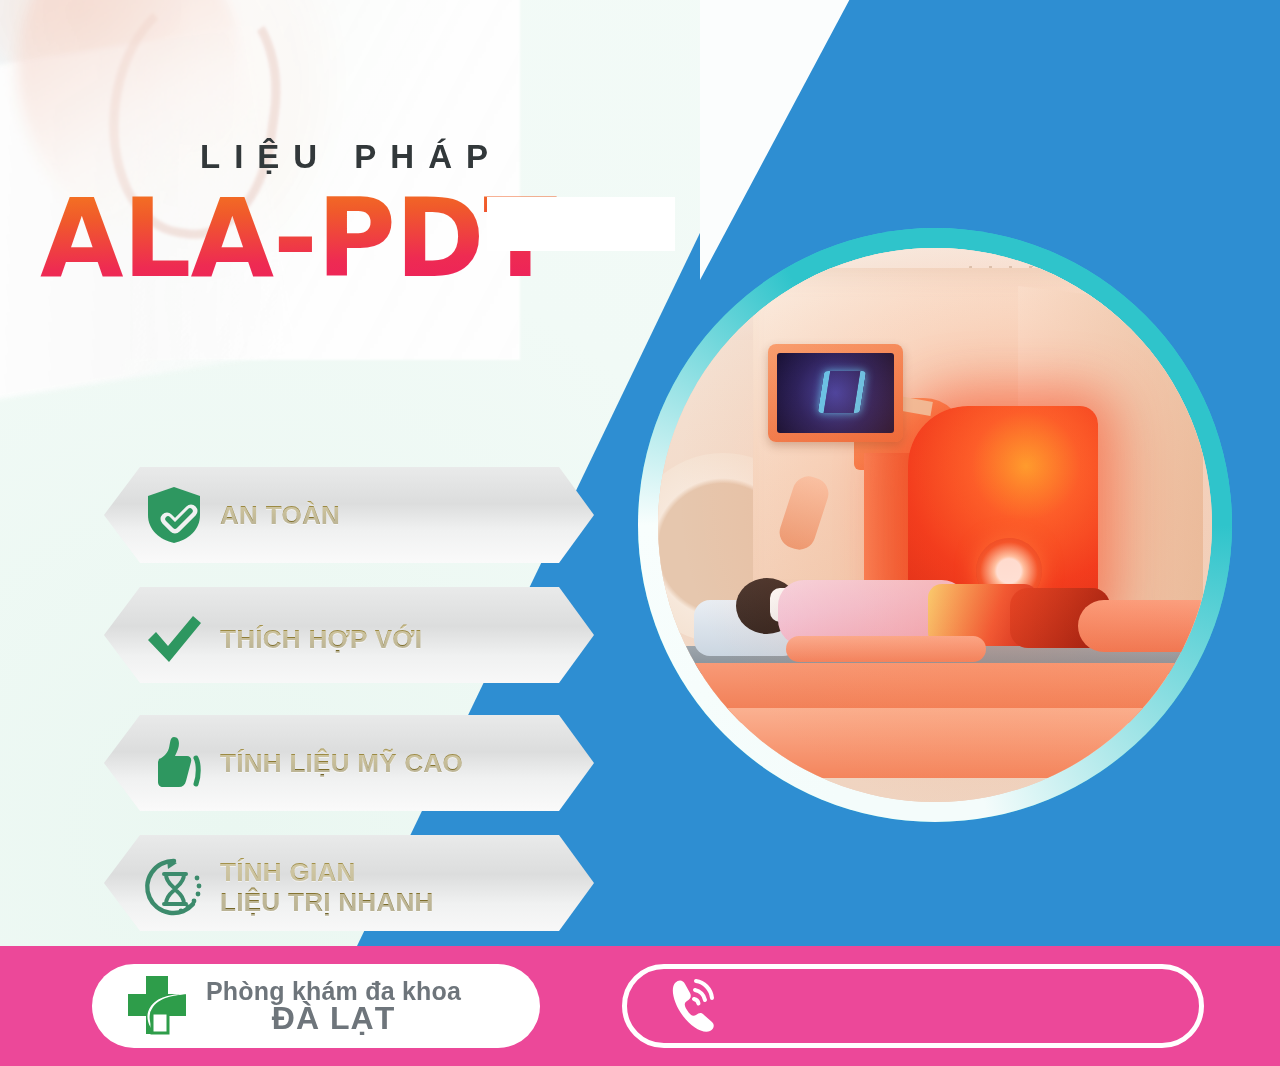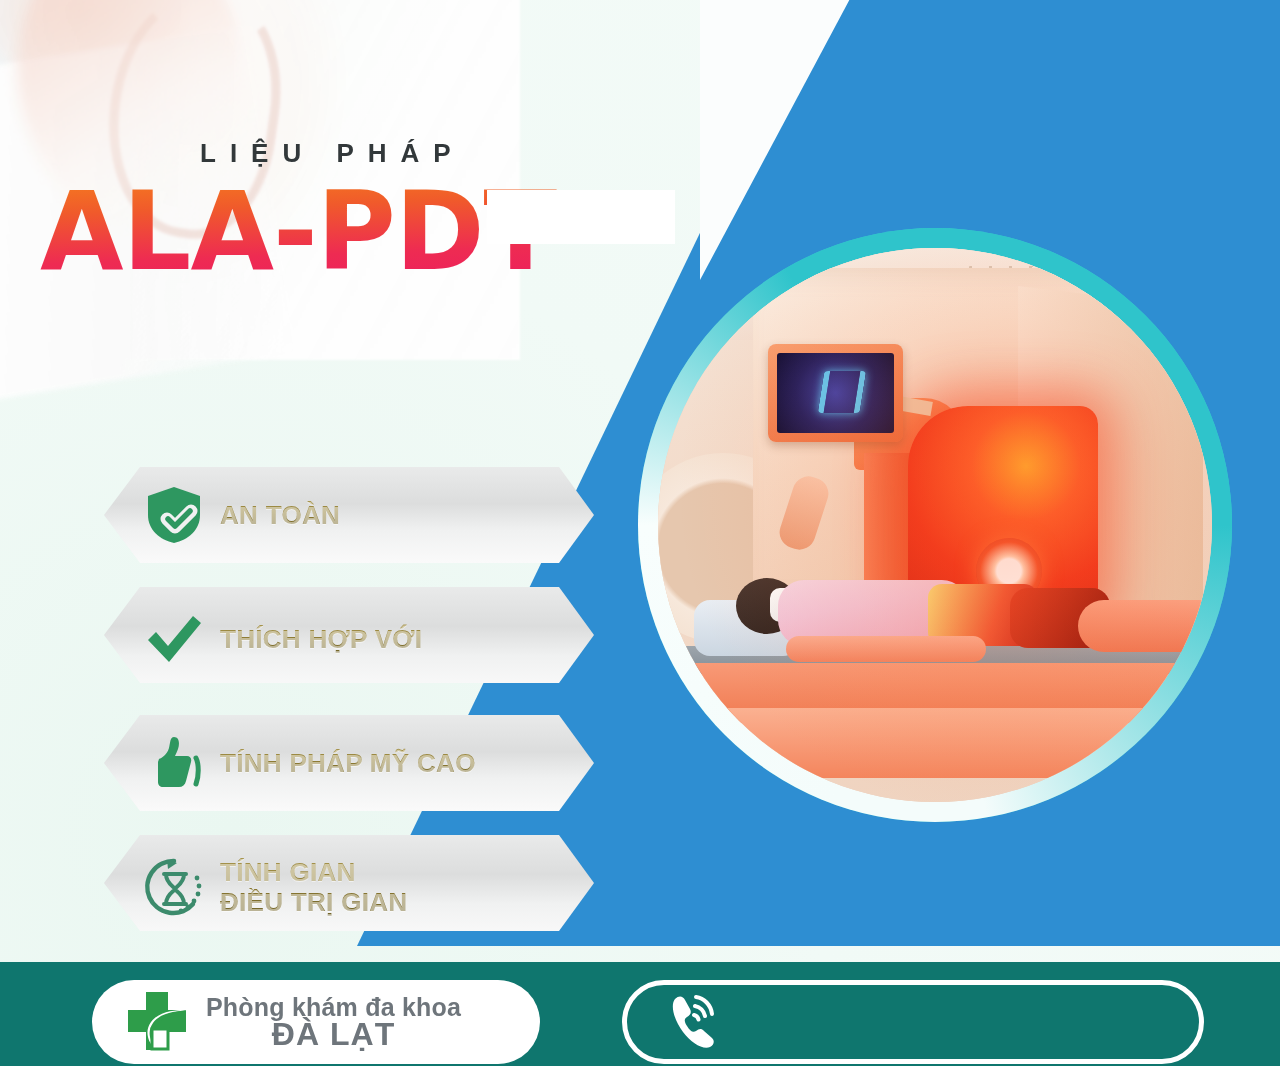--- a/index.html
+++ b/index.html
@@ -35,21 +35,21 @@
   .bg-blue{position:absolute;inset:0;
     background:var(--blue,#2E8ED2);
     clip-path:polygon(812px 0, 1280px 0, 1280px 946px, 357px 946px);}
 
   
   .bg-white-sweep{position:absolute;left:700px;top:-20px;width:420px;height:340px;background:#fbfdfd;
     clip-path:polygon(0 0, 160px 0, 0 300px);}
 
   
   .headline{position:absolute;left:40px;top:140px;width:640px;}
-  .kicker{font-size:26px;font-weight:700;letter-spacing:14px;color:#32383A;
+  .kicker{font-size:33px;font-weight:700;letter-spacing:14px;color:#32383A;
           padding-left:160px;line-height:1;}
   .brandwrap{position:relative;margin-top:12px;height:108px;}
   .brand{font-size:108px;font-weight:900;letter-spacing:-1px;line-height:1;
          background:linear-gradient(178deg,#F57B1F 0%, #F05A2B 28%, #EE2B52 66%, #EC1C60 100%);
          -webkit-background-clip:text;background-clip:text;color:transparent;
          font-family:"DejaVu Sans",sans-serif;}
   .white-block{position:absolute;left:447px;top:12px;width:188px;height:54px;background:#ffffff;}
 
   
   .features{position:absolute;left:104px;top:467px;width:490px;}
@@ -137,21 +137,21 @@
   .ph-pillow{position:absolute;left:36px;top:352px;width:105px;height:56px;border-radius:16px;
       background:linear-gradient(180deg,#E9EEF4,#CBD6E1);}
   .ph-mask{position:absolute;left:112px;top:340px;width:44px;height:34px;border-radius:10px;
       background:linear-gradient(160deg,#FFFFFF,#E6E6E6);}
   .ph-handup{position:absolute;left:128px;top:228px;width:36px;height:74px;border-radius:16px;
       background:linear-gradient(180deg,#F9C9AE,#EC9C76);transform:rotate(18deg);}
   .ph-glow{position:absolute;inset:0;background:
       radial-gradient(circle at 62% 44%, rgba(255,95,40,.30) 0%, rgba(255,120,60,.12) 38%, rgba(255,255,255,0) 70%);}
 
   
-  .footer{position:absolute;left:0;bottom:0;width:1280px;height:104px;background:#0f766e;
+  .footer{position:absolute;left:0;bottom:0;width:1280px;height:120px;background:#ec4899;
           display:flex;align-items:center;margin-top:41px;}
   .brandbtn{position:absolute;left:92px;top:18px;width:448px;height:84px;border-radius:42px;background:#ffffff;
             display:flex;align-items:center;padding-left:26px;box-sizing:border-box;}
   .brandbtn .logo{width:78px;min-width:78px;display:flex;align-items:center;justify-content:center;}
   .brandbtn .names{margin-left:10px;}
   .brandbtn .n1{font-size:25px;font-weight:700;color:#6E757B;line-height:1.05;letter-spacing:.2px;}
   .brandbtn .n2{font-size:32px;font-weight:700;color:#6E757B;line-height:1.02;letter-spacing:1px;
                 text-align:center;margin-top:-2px;}
   .phonebtn{position:absolute;left:622px;top:18px;width:582px;height:84px;border-radius:42px;
             border:5px solid #ffffff;box-sizing:border-box;display:flex;align-items:center;
@@ -241,21 +241,21 @@
     </div>
 
     <div class="pill">
       <div class="ico">
         <svg width="58" height="58" viewBox="0 0 58 58">
           <path d="M14 25 C14 25 22 22 24 14 C25.5 8 25 3 29 3 C34 3 35 9 33 15 C31.8 18.6 30 22 30 22 L42 22 C45 22 47 24.5 46 28 L41 47 C40 51 37.5 53 34 53 L18 53 C15 53 13 51 13 48 L13 28 Z" fill="#2E9760"></path>
           <path d="M51 24 C54 30 54 42 51 50" fill="none" stroke="#2E9760" stroke-width="5" stroke-linecap="round"></path>
         </svg>
       </div>
       <div class="txt">
-        <div>TÍNH PHÁP MỸ CAO</div>
+        <div>TÍNH LIỆU MỸ CAO</div>
       </div>
     </div>
 
     <div class="pill tall">
       <div class="ico">
         <svg width="62" height="62" viewBox="0 0 62 62">
           <path d="M31 5 A26 26 0 1 0 50 48" fill="none" stroke="#3C8B6C" stroke-width="4.5" stroke-linecap="round"></path>
           <path d="M24 4 L34 7 L25 13 Z" fill="#3C8B6C"></path>
           <g fill="#3C8B6C">
             <circle cx="54" cy="22" r="2.4"></circle>
@@ -264,21 +264,21 @@
               <circle cx="51" cy="45" r="2.4"></circle>
             <circle cx="45" cy="51" r="2.4"></circle>
               <circle cx="38" cy="55" r="2.4"></circle>
           </g>
           <path d="M21 18 H43 M21 48 H43" stroke="#3C8B6C" stroke-width="4" stroke-linecap="round"></path>
           <path d="M23 18 C23 28 32 31 32 33 C32 35 23 38 23 48 M41 18 C41 28 32 31 32 33 C32 35 41 38 41 48" fill="none" stroke="#3C8B6C" stroke-width="4" stroke-linejoin="round"></path>
         </svg>
       </div>
       <div class="txt">
         <div>TÍNH GIAN</div>
-        <div>ĐIỀU TRỊ GIAN</div>
+        <div>LIỆU TRỊ NHANH</div>
       </div>
     </div>
 
   </div>
 
   <div class="footer">
 
     <div class="brandbtn">
       <div class="logo">
         <svg width="72" height="68" viewBox="0 0 72 68">

